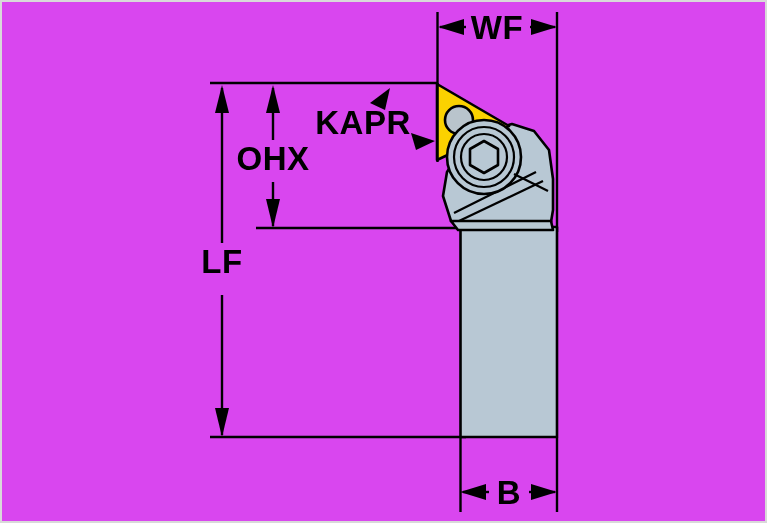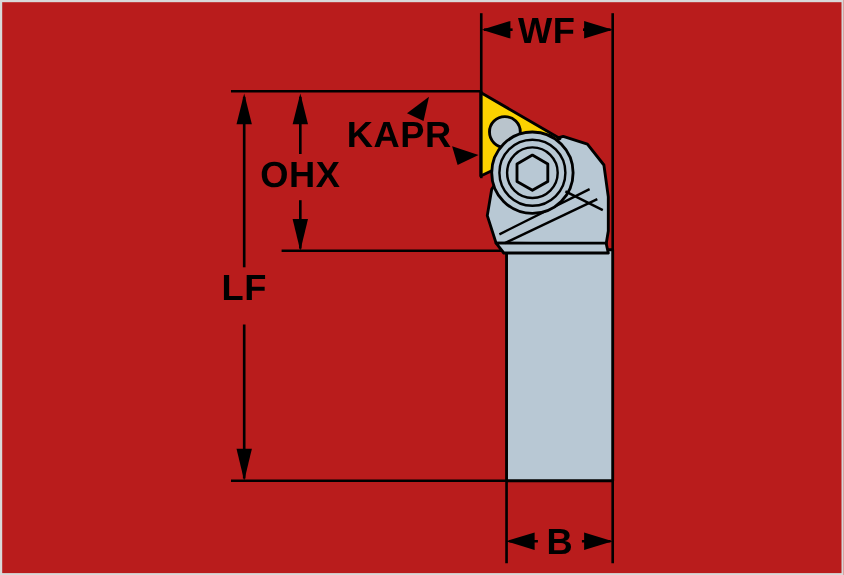--- a/index.html
+++ b/index.html
@@ -10,21 +10,21 @@
   body {
     width: 767px;
     height: 523px;
     font-family: "Liberation Sans", sans-serif;
     overflow: hidden;
   }
   #drawing-root {
     position: relative;
     width: 767px;
     height: 523px;
-    background: #b91c1c;
+    background: #d946ef;
   }
   svg#tool-drawing {
     display: block;
     width: 767px;
     height: 523px;
   }
   .dim-label {
     font-family: "Liberation Sans", sans-serif;
     font-size: 33px;
     font-weight: 700;

